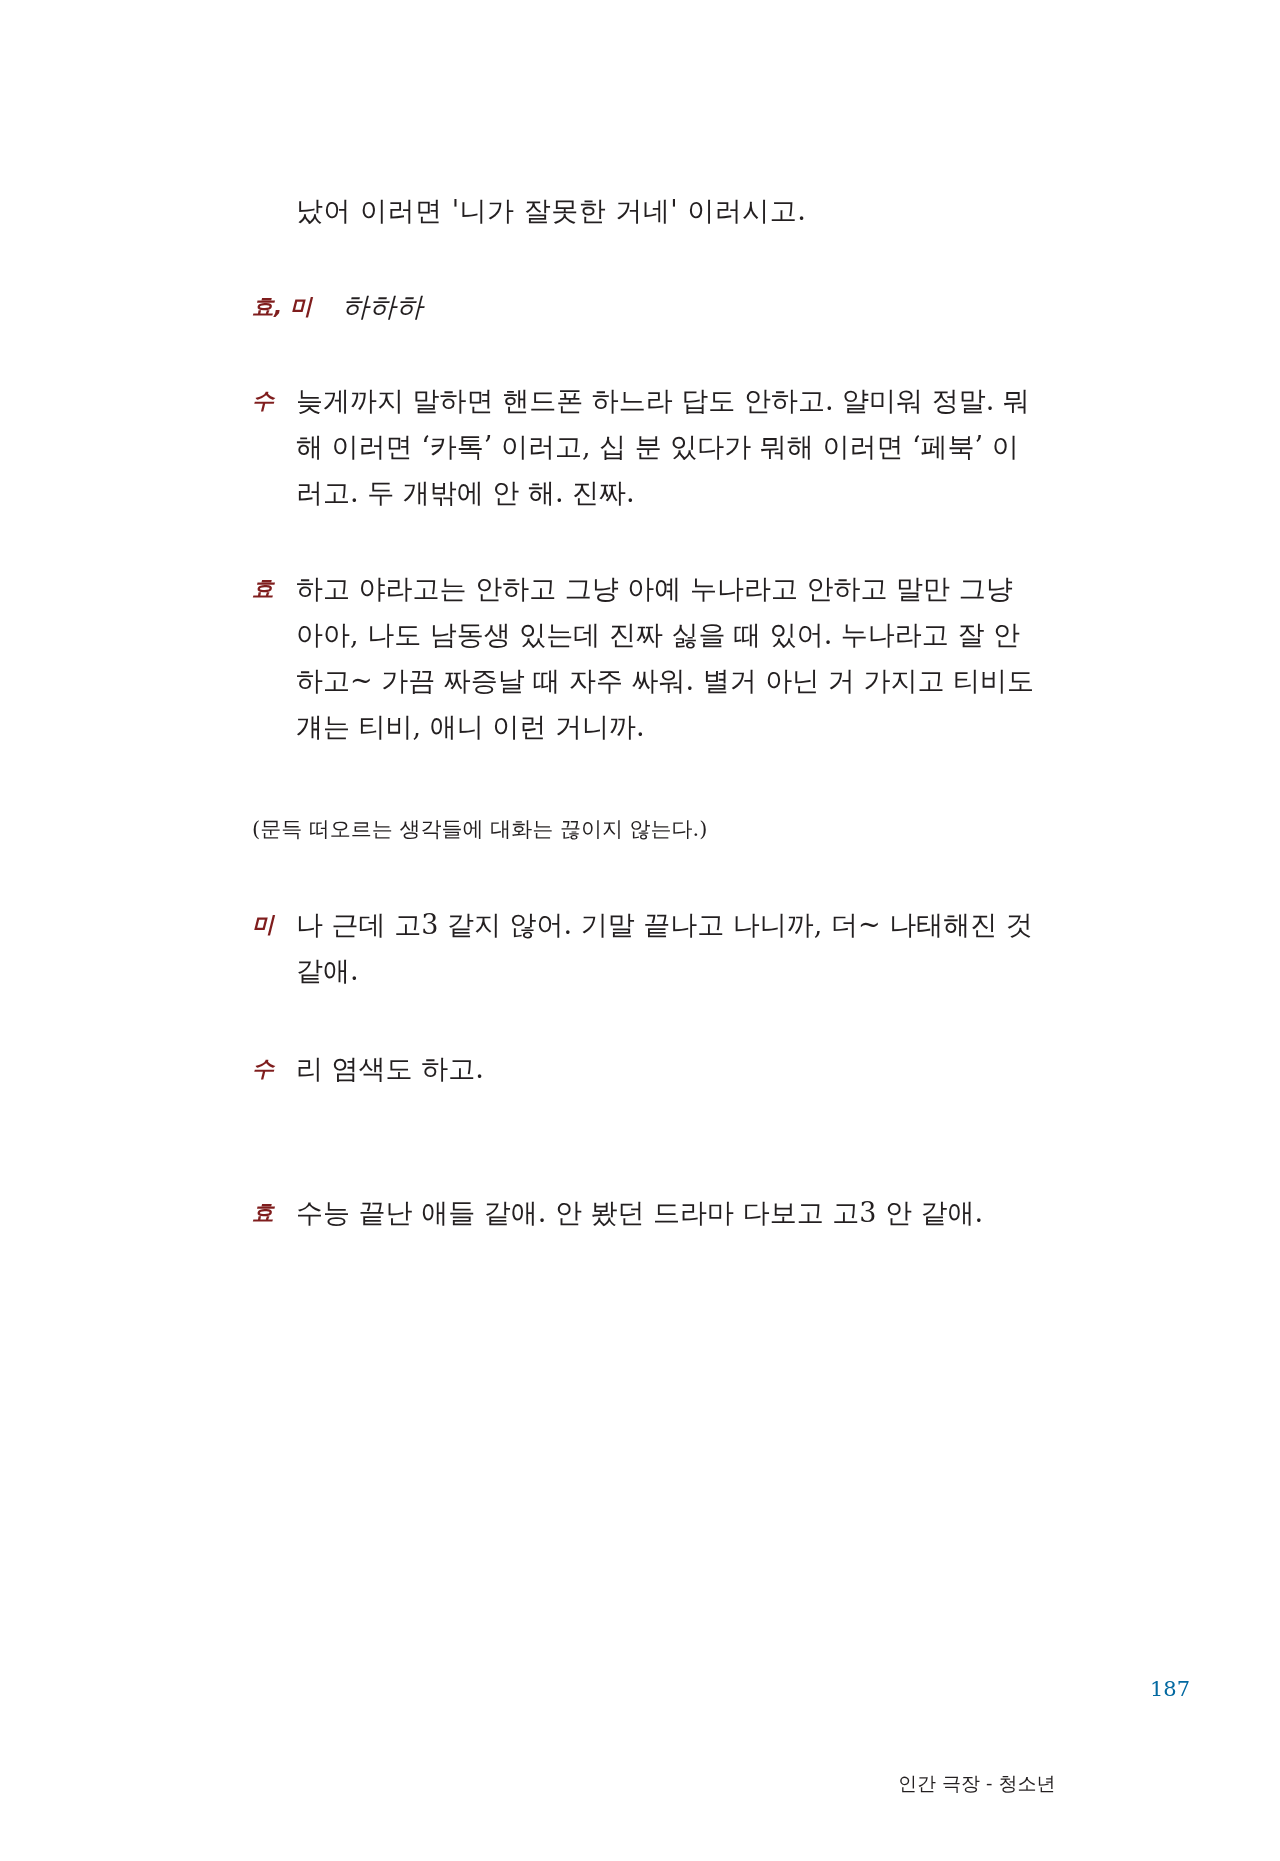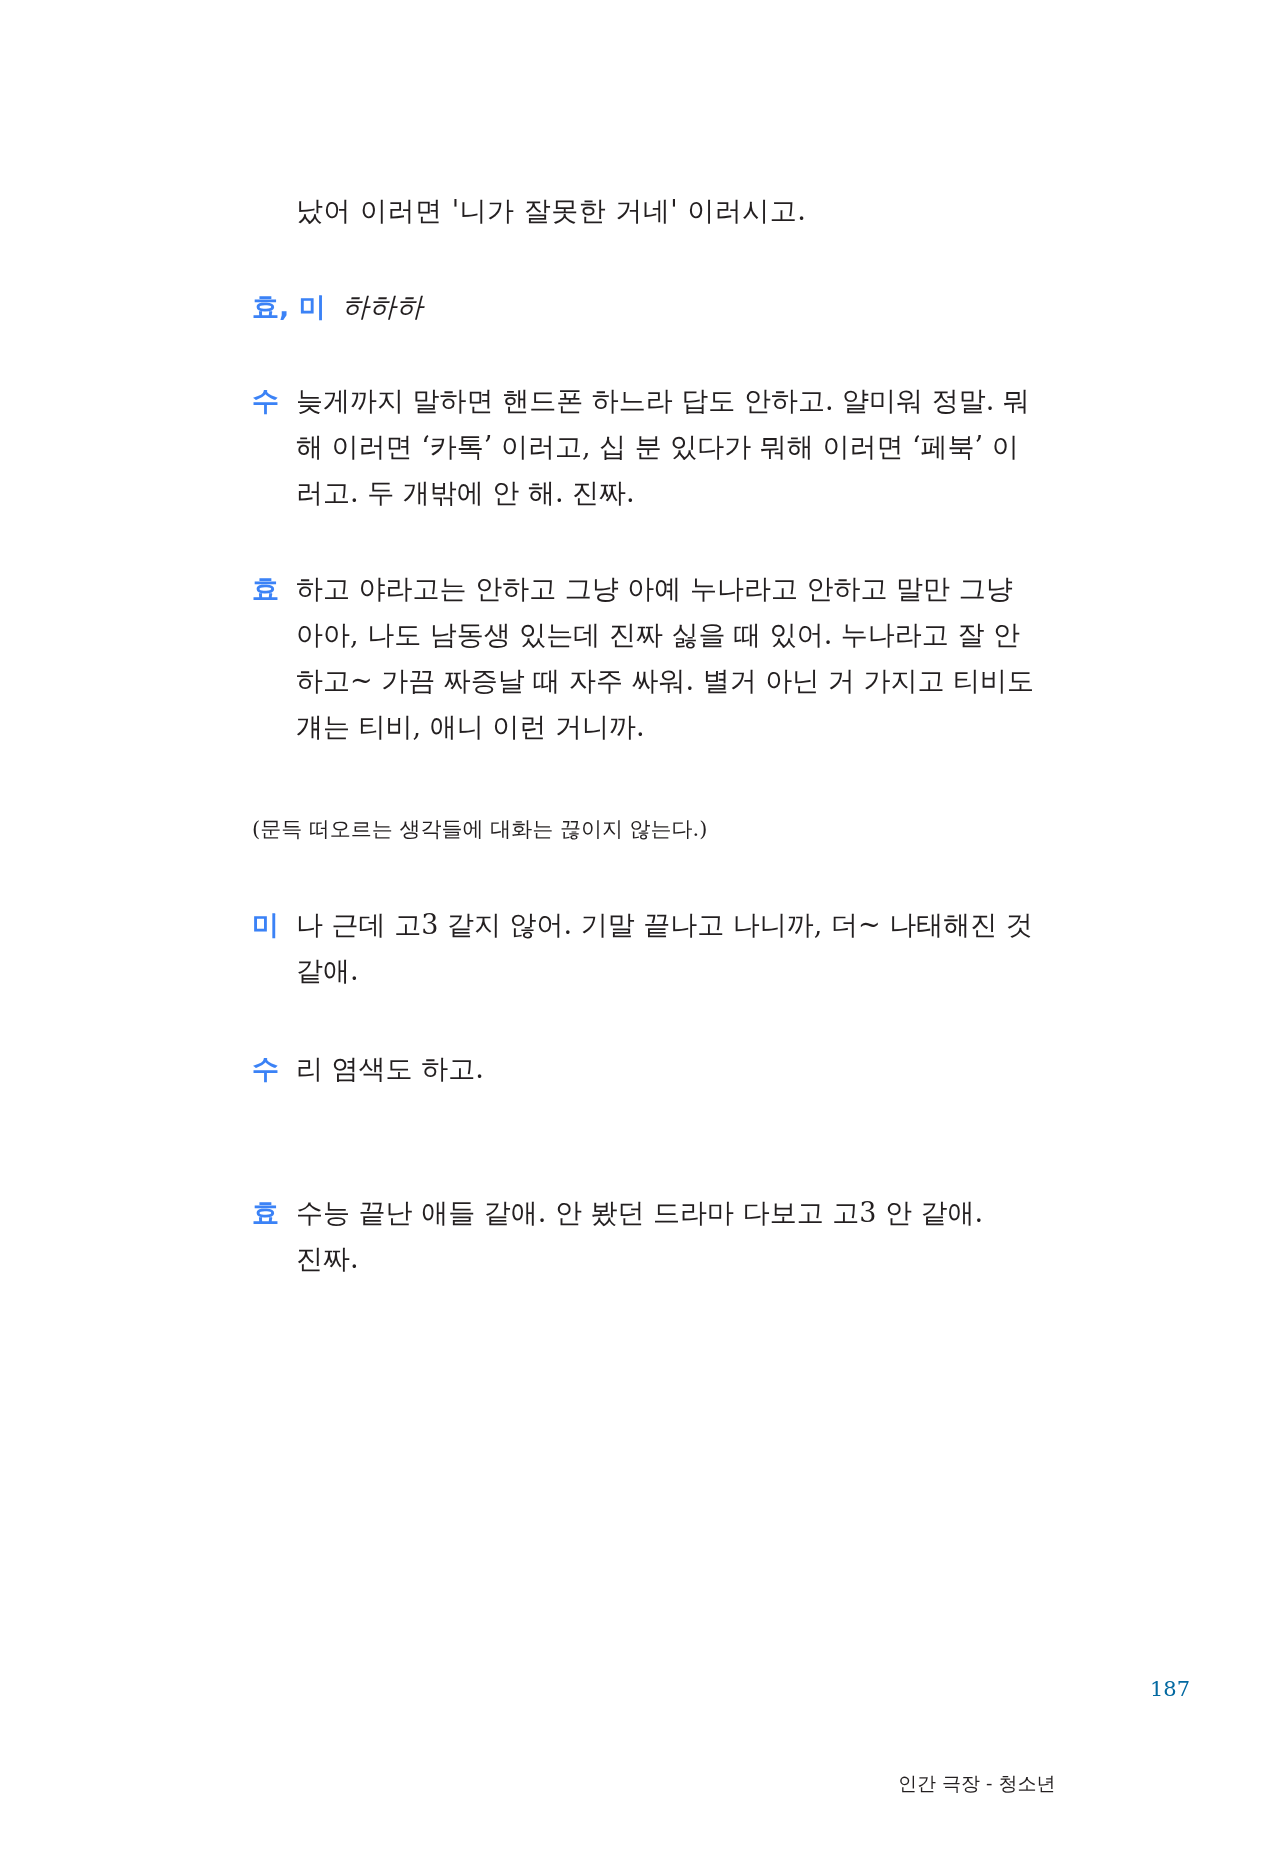--- a/index.html
+++ b/index.html
@@ -37,23 +37,24 @@
       line-height: 46px;
       text-align: justify;
       text-align-last: left;
     }
     .dialogue .speaker {
       position: absolute;
       left: 0;
       top: 0;
       font-family: "DejaVu Sans", "Liberation Sans", sans-serif;
       font-weight: bold;
-      font-size: 27px;
+      font-size: 22px;
       line-height: 46px;
-      color: #3b82f6;
+      color: #7f1d1d;
+      font-style: italic;
     }
     .dialogue .line {
       display: block;
       margin-left: 44px;
     }
     .stage {
       position: absolute;
       left: 252px;
       font-size: 21px;
       line-height: 46px;
@@ -115,19 +116,18 @@
   </div>
 
   <div class="dialogue" style="top:1046px;">
     <span class="speaker">수</span>
     <span class="line">리 염색도 하고.</span>
   </div>
 
   <div class="dialogue" style="top:1190px;">
     <span class="speaker">효</span>
     <span class="line">수능 끝난 애들 같애. 안 봤던 드라마 다보고 고3 안 같애.</span>
-    <span class="line">진짜.</span>
   </div>
 
   <div class="footer-title">인간 극장 - 청소년</div>
   <div class="footer-page">187</div>
 
 </div>
 
 </body></html>

